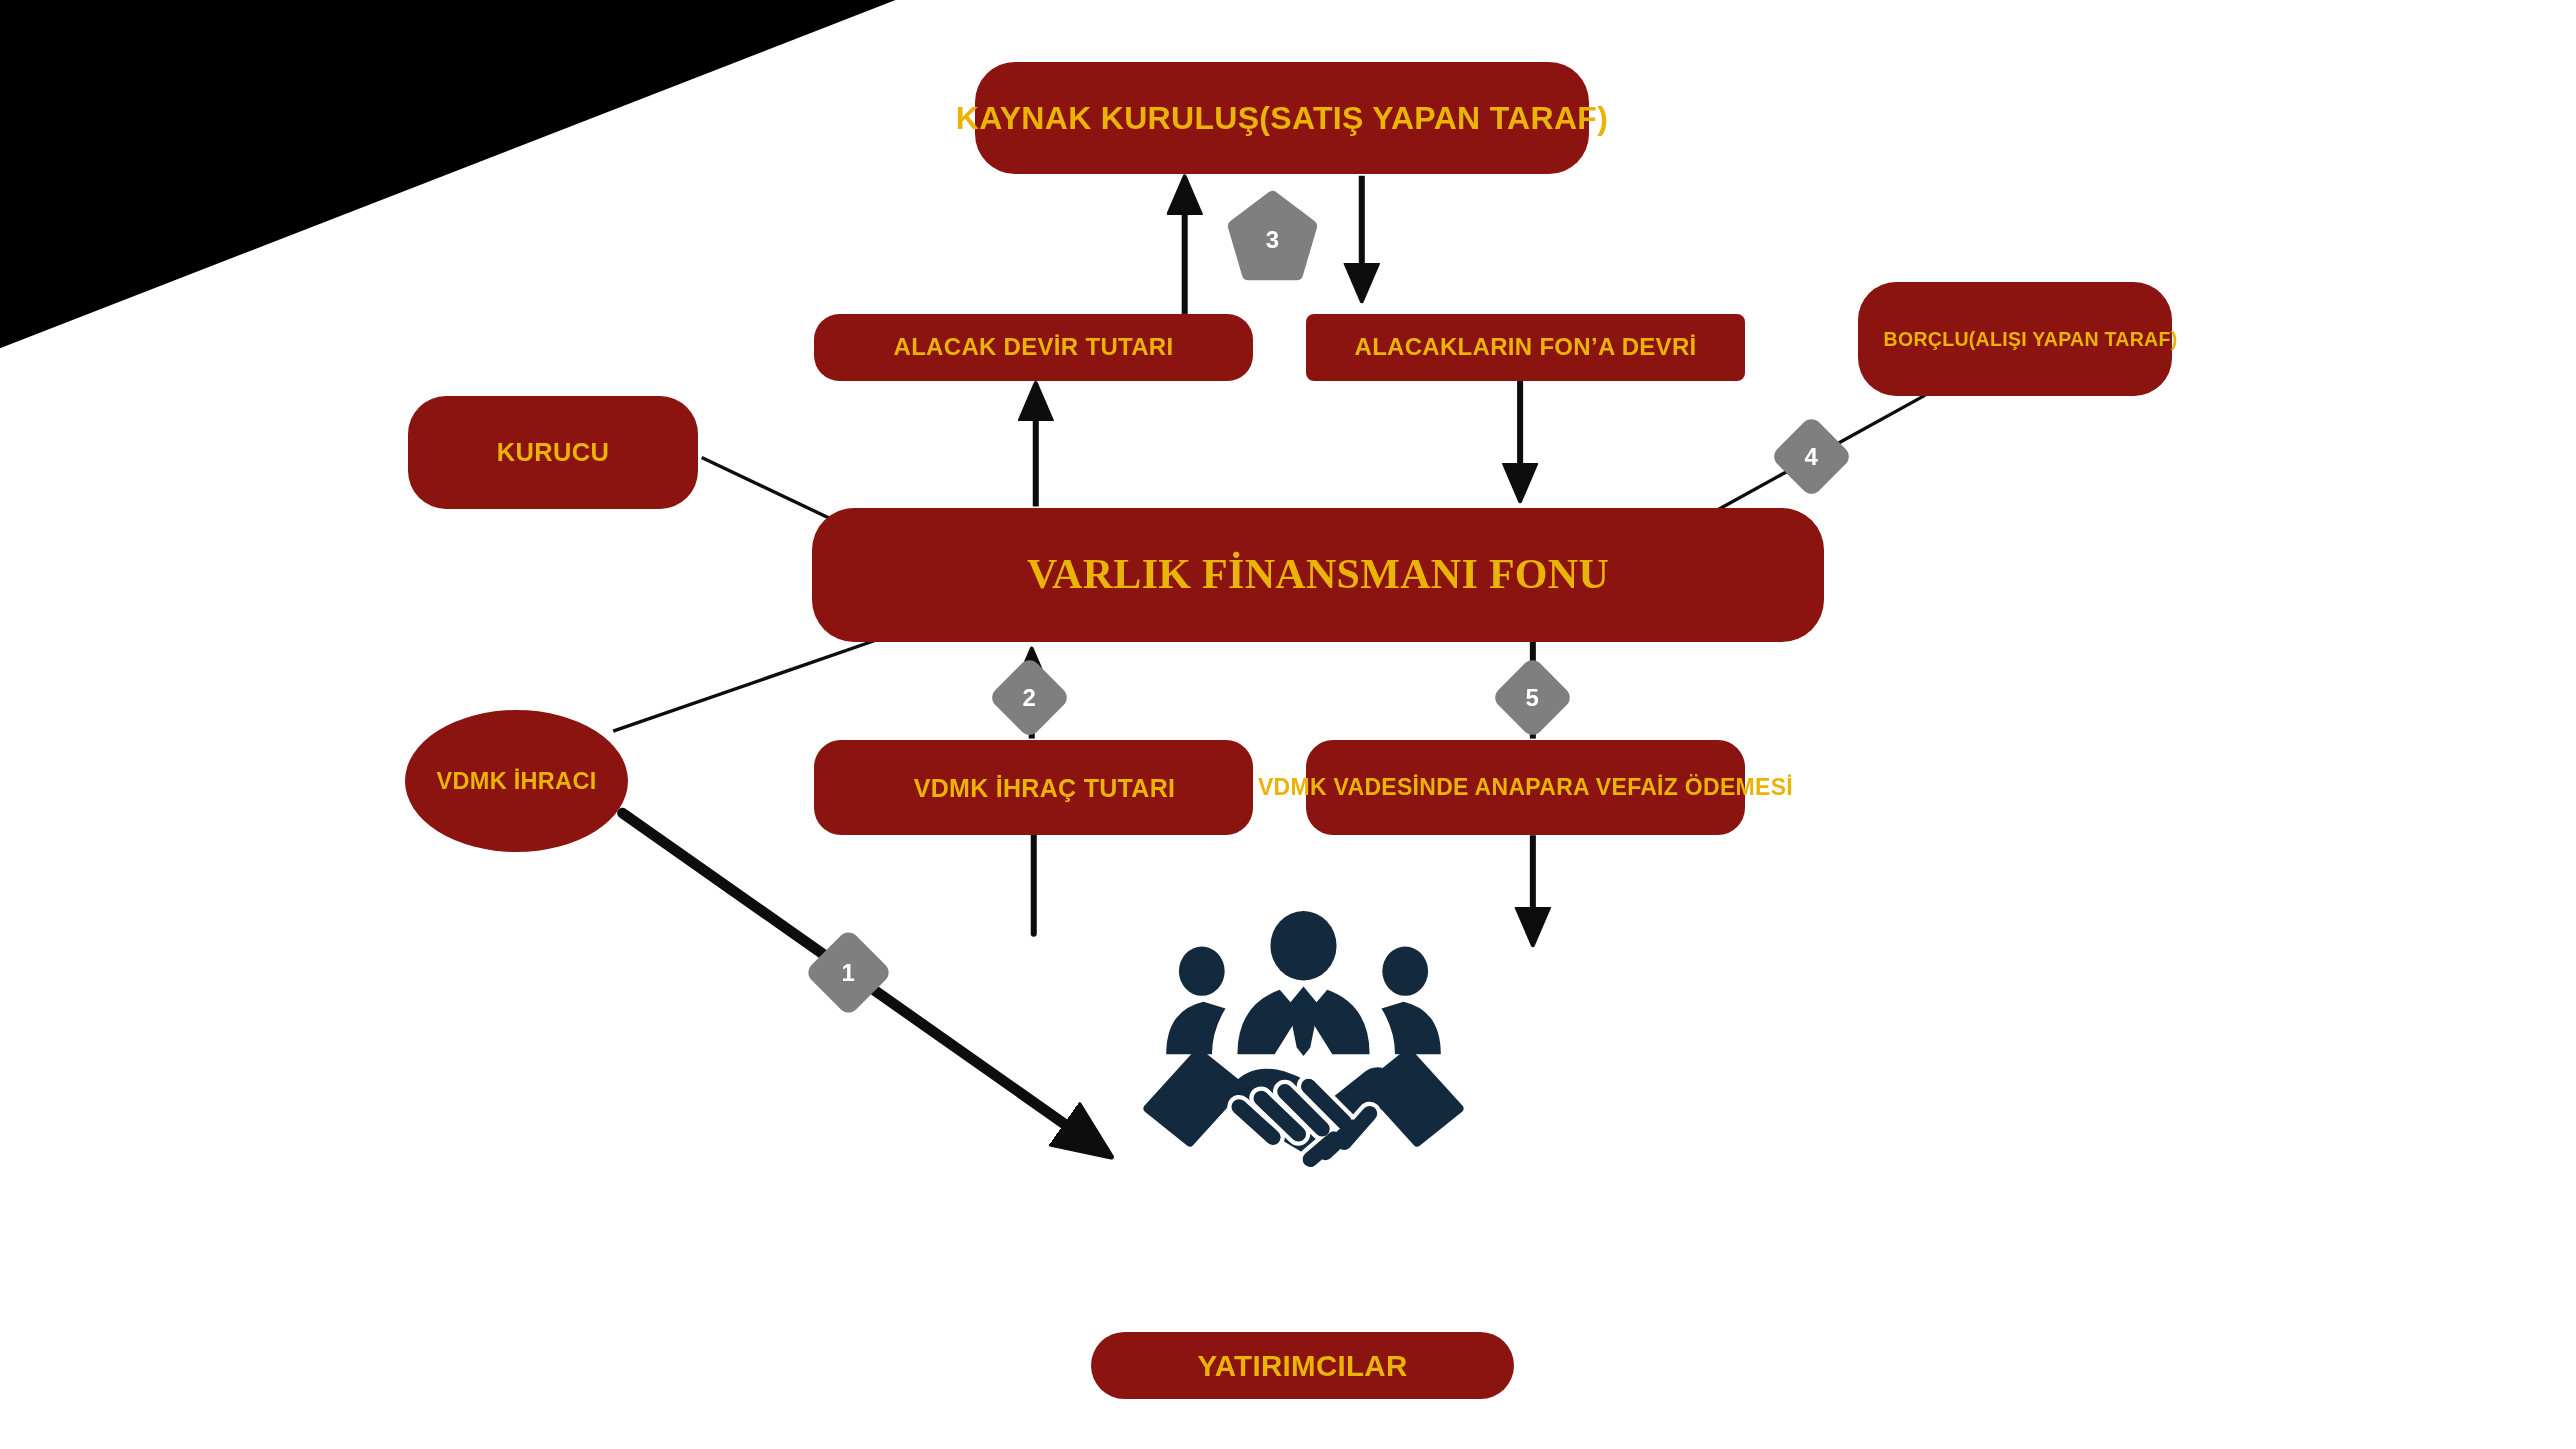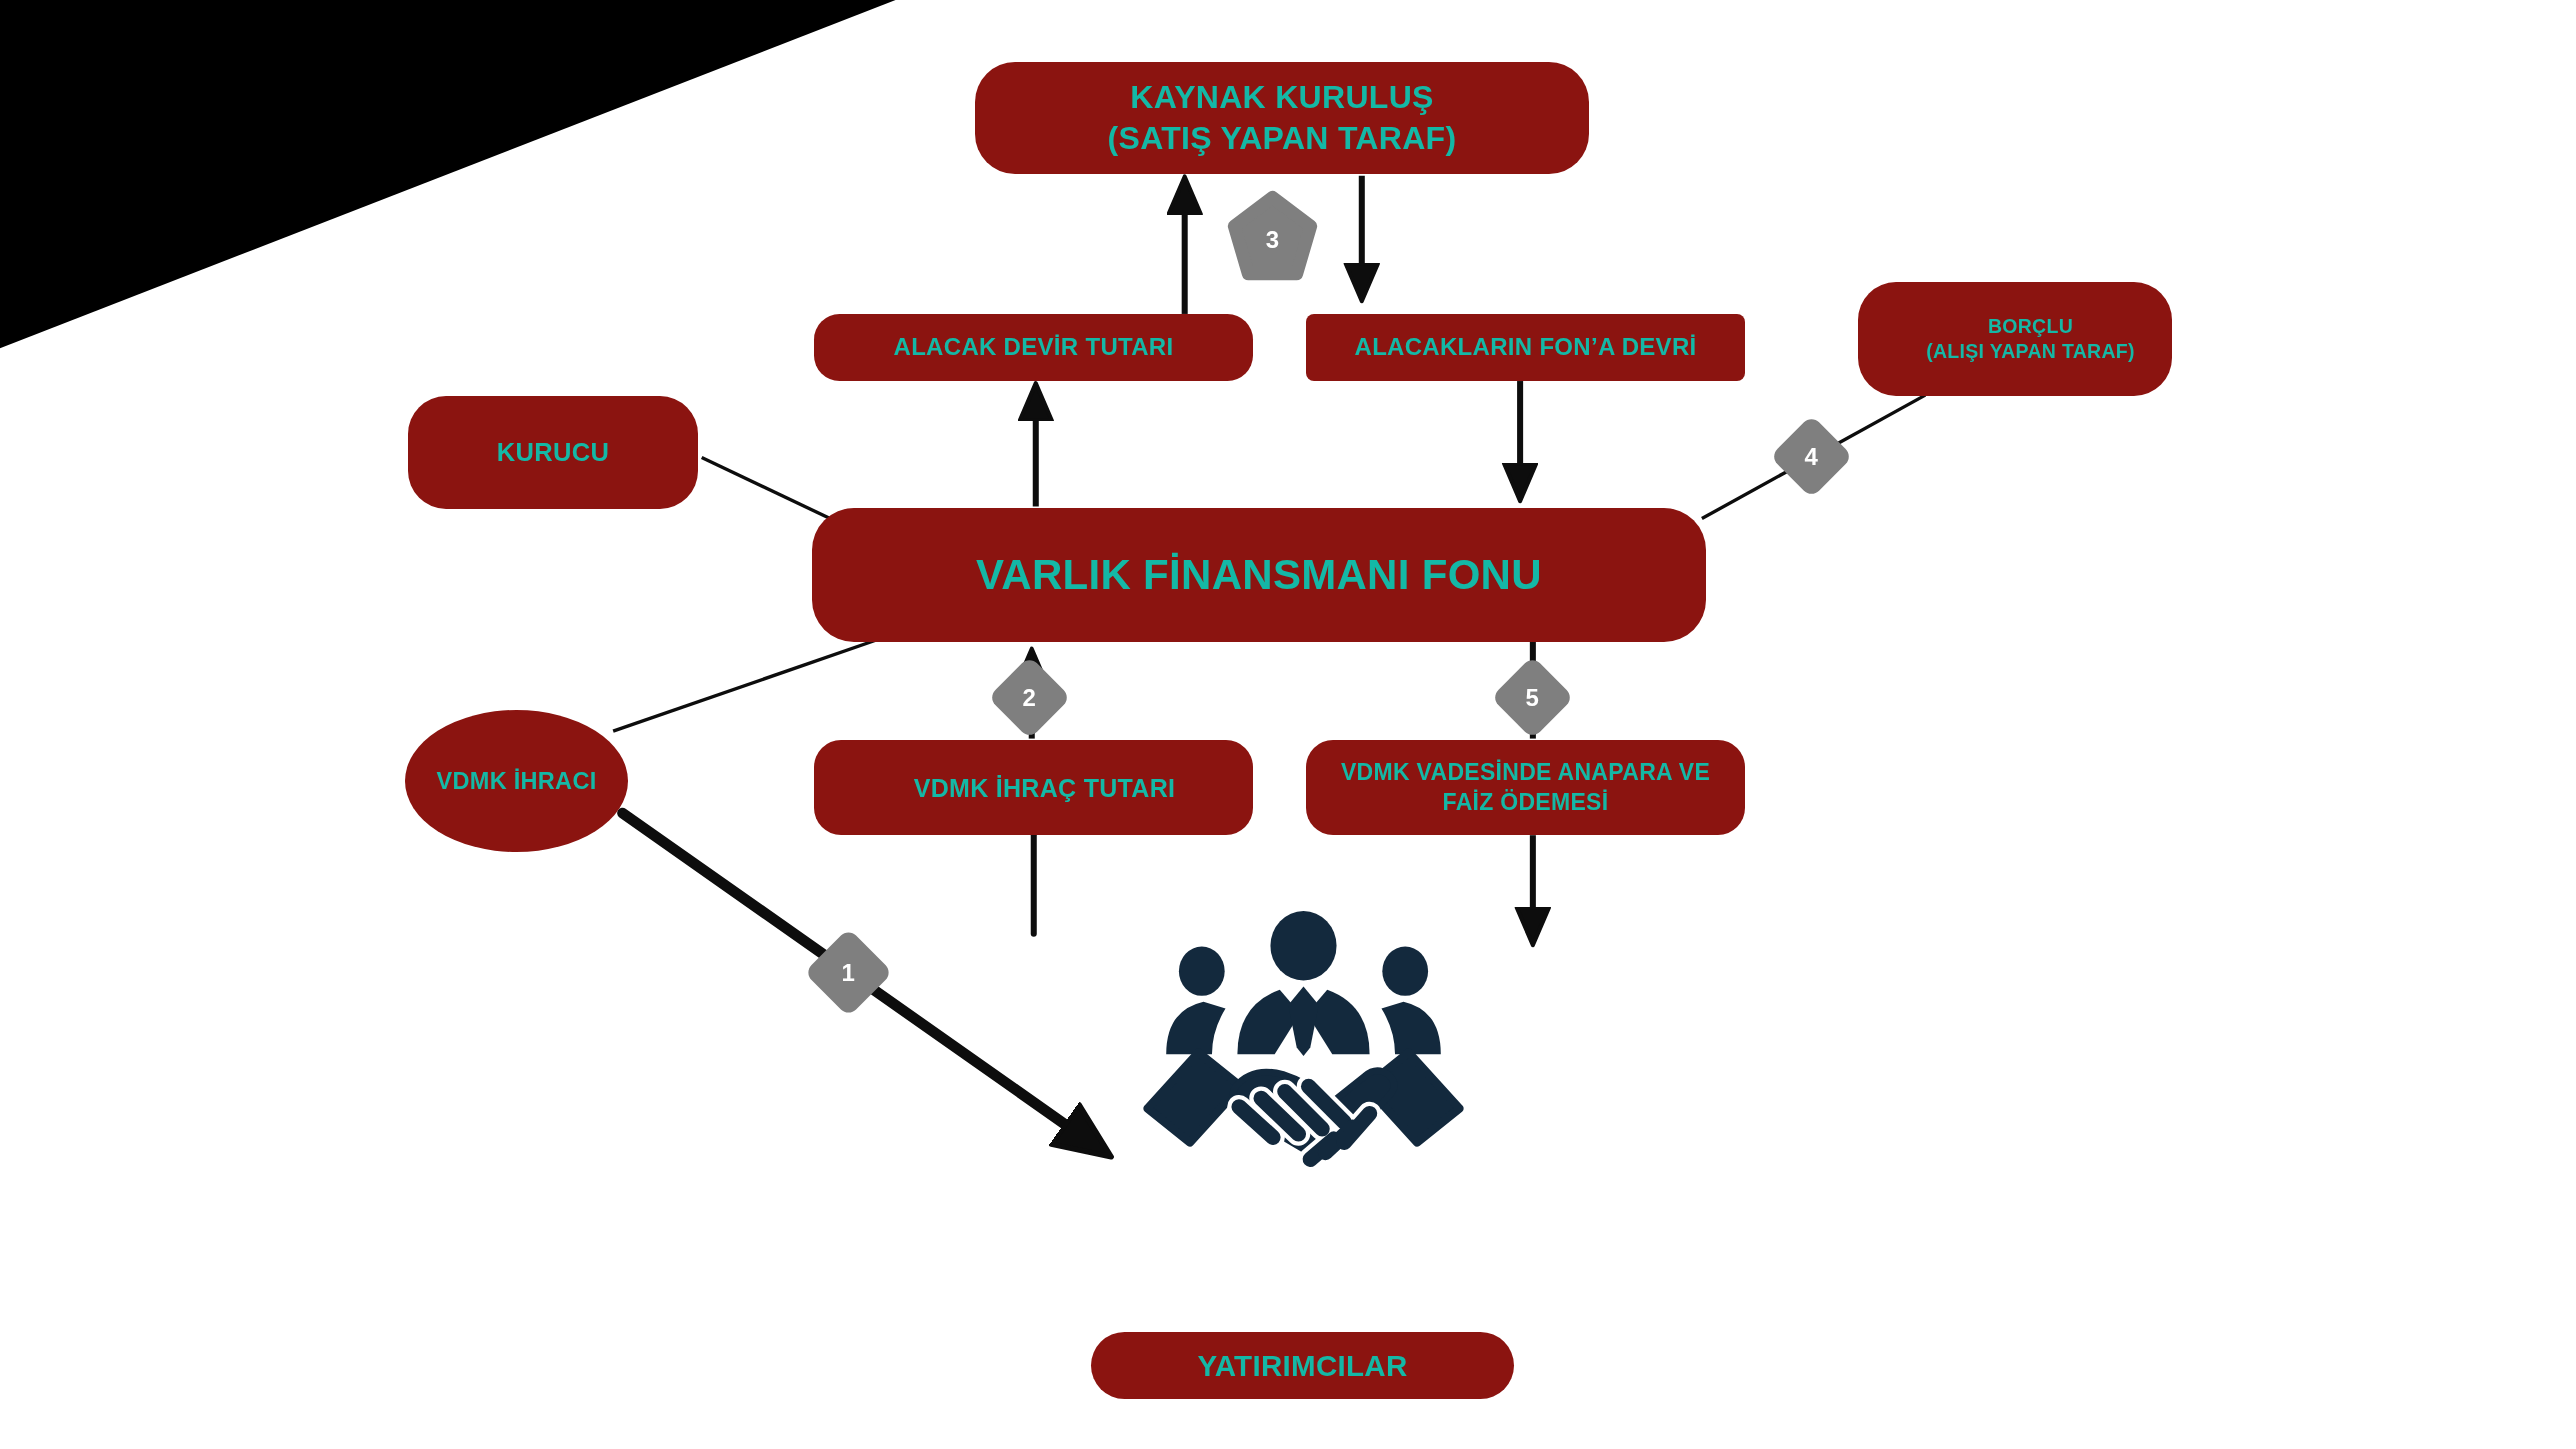--- a/index.html
+++ b/index.html
@@ -15,24 +15,23 @@
   #connector-layer {
     position: absolute;
     left: 0; top: 0;
     width: 2576px; height: 1449px;
     z-index: 1;
   }
   .node {
     position: absolute;
     z-index: 3;
     background: #8B1410;
-    color: #14b8a6;
+    color: #eab308;
     font-weight: bold;
     display: flex;
-    flex-direction: column;
     align-items: center;
     justify-content: center;
     text-align: center;
     letter-spacing: 0.3px;
     line-height: 1.28;
   }
   .node span { display: block; white-space: nowrap; }
   .marker {
     position: absolute;
     z-index: 4;
@@ -105,21 +104,21 @@
 
   <div class="node" style="left:1858px; top:282px; width:314px; height:114px; border-radius:38px; font-size:19.5px;padding-left:31px;">
     <span>BORÇLU</span>
     <span>(ALIŞI YAPAN TARAF)</span>
   </div>
 
   <div class="node" style="left:408px; top:396px; width:290px; height:113px; border-radius:38px; font-size:25.5px;">
     <span>KURUCU</span>
   </div>
 
-  <div class="node" style="left:812px; top:508px; width:894px; height:134px; border-radius:42px; font-size:42px;">
+  <div class="node" style="left:812px; top:508px; width:1012px; height:134px; border-radius:42px; font-size:42px;font-family:Liberation Serif, serif;">
     <span>VARLIK FİNANSMANI FONU</span>
   </div>
 
   <div class="node" style="left:405px; top:710px; width:223px; height:142px; border-radius:50%; font-size:23.5px;">
     <span>VDMK İHRACI</span>
   </div>
 
   <div class="node" style="left:814px; top:740px; width:439px; height:95px; border-radius:27px; font-size:25px;padding-left:22px;">
     <span>VDMK İHRAÇ TUTARI</span>
   </div>

